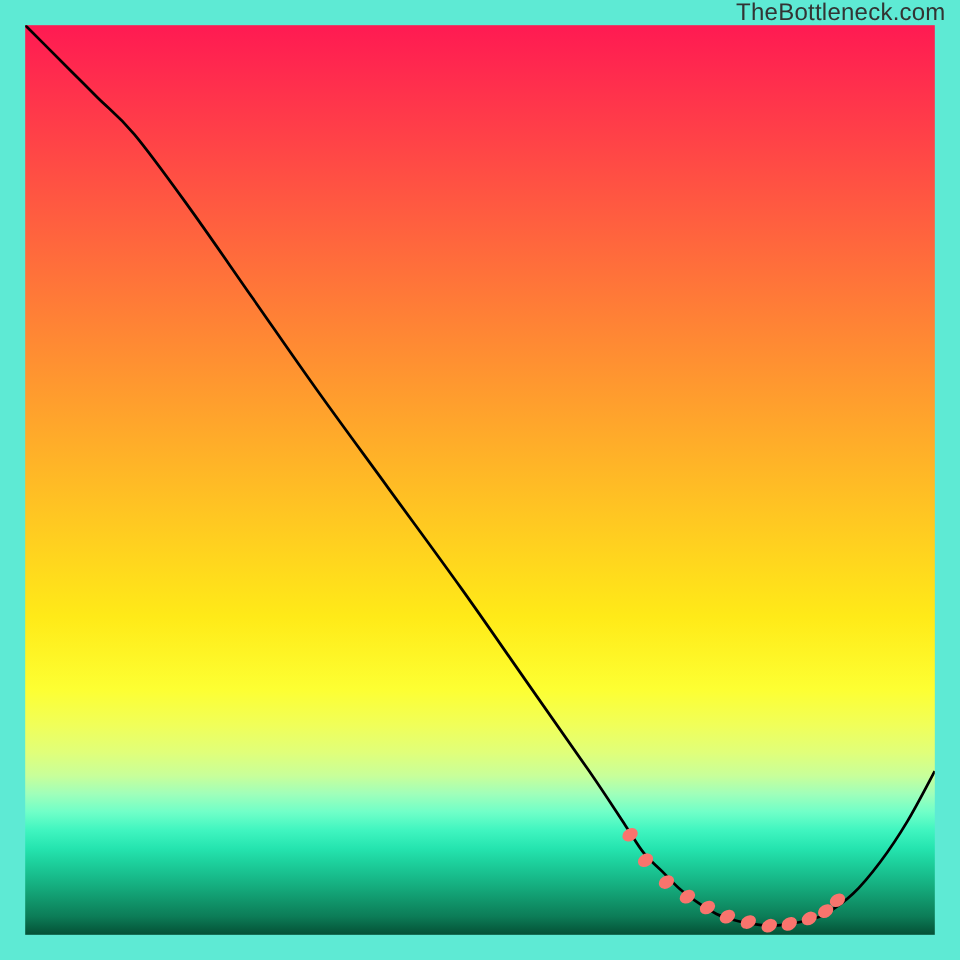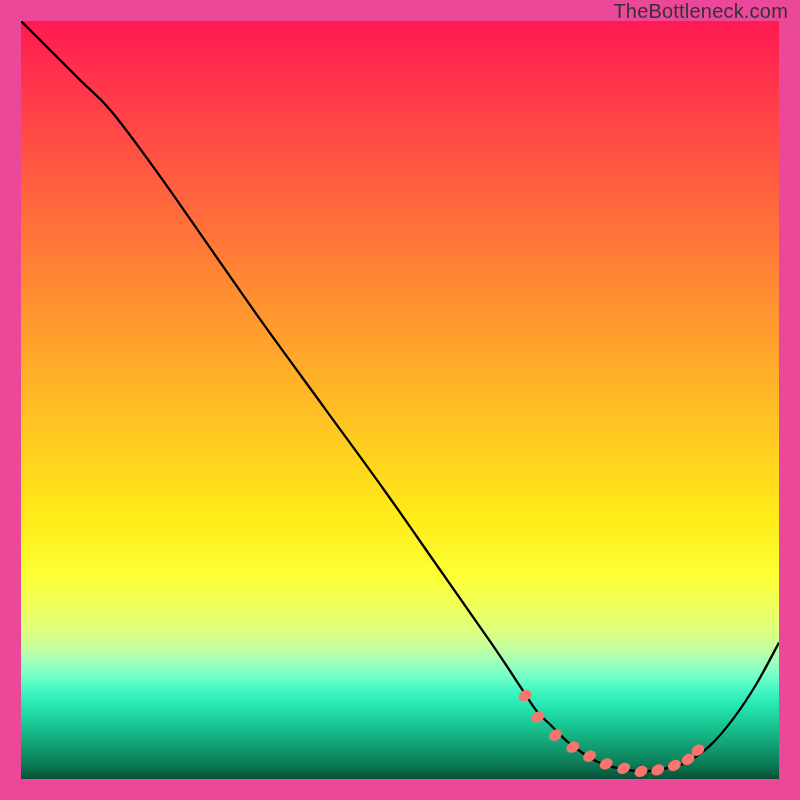--- a/index.html
+++ b/index.html
@@ -1,21 +1,21 @@
 <!DOCTYPE html>
 <html><head>
 <meta charset="utf-8">
 <style>
   * { margin: 0; padding: 0; box-sizing: border-box; }
   html, body { width: 800px; height: 800px; overflow: hidden; background: #000; }
   .chart-container {
     position: relative;
     width: 800px;
     height: 800px;
-    background: #ec4899;
+    background: #5eead4;
     padding-left: 41px;
   }
   .plot-area {
     position: absolute;
     left: 21px;
     top: 21px;
     width: 758px;
     height: 758px;
     background: linear-gradient(to bottom,
       #ff1a52 0%,

